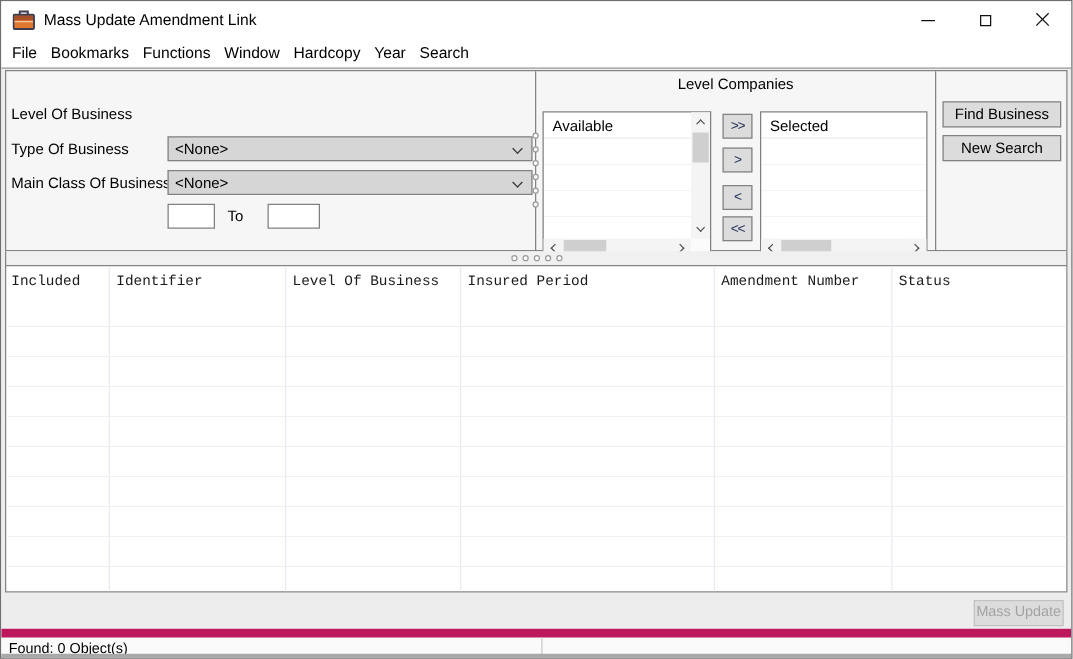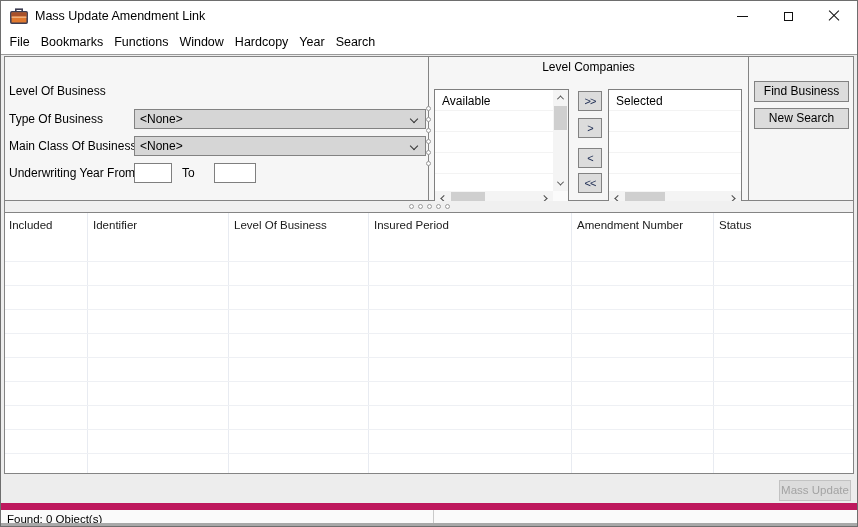--- a/index.html
+++ b/index.html
@@ -72,21 +72,21 @@
 
   
   .h-splitter { position:absolute; left:3px; top:200px; width:850px; height:11px; background:#f0f0f0;
                 border-left:1px solid #848484; border-right:1px solid #848484;
                 display:flex; align-items:center; justify-content:center; gap:4px; }
 
   
   .table-panel { position:absolute; left:3px; top:211px; width:850px; height:262px;
                  background:#fff; border:1px solid #848484; }
   .col-line { position:absolute; top:0; bottom:0; width:1px; background:#e8ebf1; }
-  .th { position:absolute; top:0; height:25px; line-height:25px; font-size:11.5px; color:#1a1a1a; white-space:nowrap; }
+  .th { position:absolute; top:0; height:25px; line-height:25px; font-size:11.5px; color:#1a1a1a; white-space:nowrap;font-family:Liberation Mono, monospace; }
   .tbody { position:absolute; left:0; right:0; top:25px; bottom:0;
            background-image:repeating-linear-gradient(to bottom, transparent 0 23px, #eef0f4 23px 24px); }
 
   
   .mass-update { position:absolute; left:778px; top:479px; width:72px; height:21px;
                  background:#dcdcdc; border:1px solid #c2c2c2; color:#a3a3a3; font-size:11.5px;
                  text-align:center; line-height:19px; font-family:"Liberation Sans",sans-serif; }
   .status-bar { position:absolute; left:0; top:502px; width:100%; height:20px; background:#fafafa;
                 border-top:7px solid #be185d; }
   .status-found { position:absolute; left:6px; top:0; line-height:19px; font-size:11.5px; color:#000; }
@@ -143,21 +143,20 @@
       <span>&lt;None&gt;</span>
       <i class="dd-chev"></i>
     </div>
 
     <span class="form-label" style="top:79px">Main Class Of Business</span>
     <div class="dropdown" style="top:79px">
       <span>&lt;None&gt;</span>
       <i class="dd-chev"></i>
     </div>
 
-    <span class="form-label" style="top:106px">Underwriting Year From</span>
     <input class="year-input" style="left: 129px; top: 106px; width: 38px;" value="">
     <span class="form-label" style="left:177px; top:106px">To</span>
     <input class="year-input" style="left: 209px; top: 106px; width: 42px;" value="">
 
     <div class="vsep" style="left:423px"></div>
     <div class="vsep" style="left:743px"></div>
 
     <div class="dots-col">
       <i class="dot"></i>
       <i class="dot"></i>

